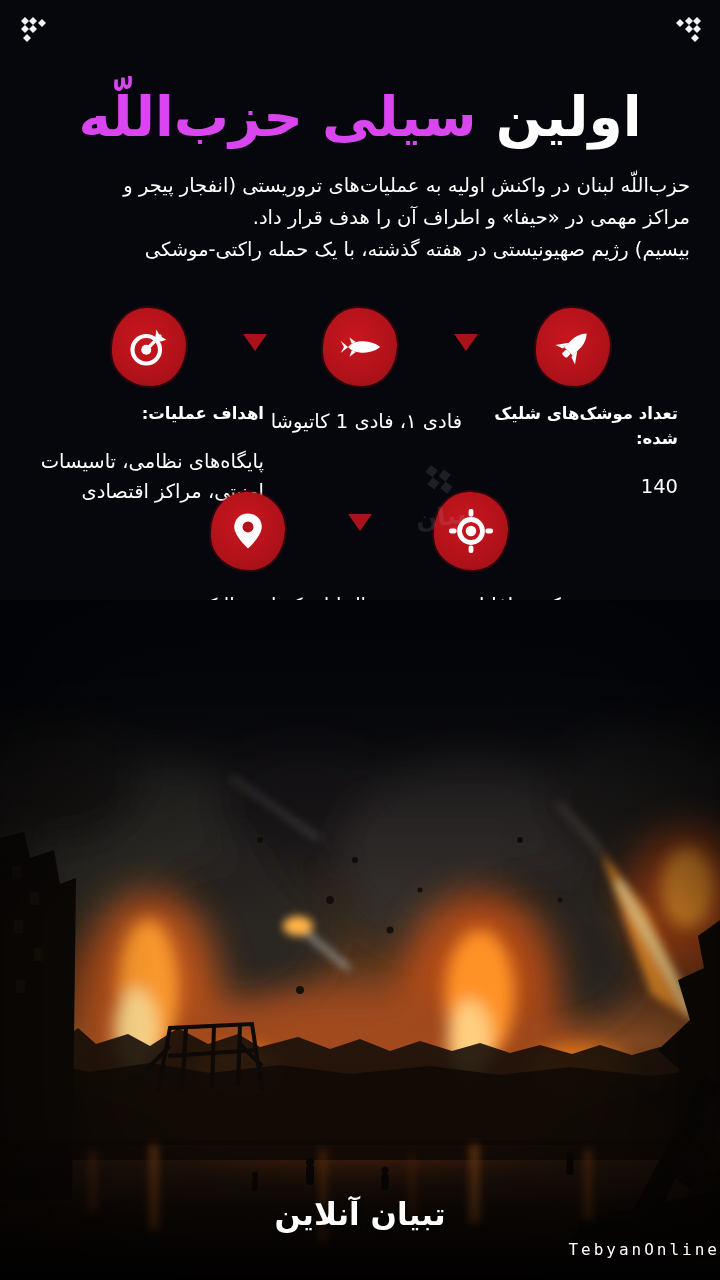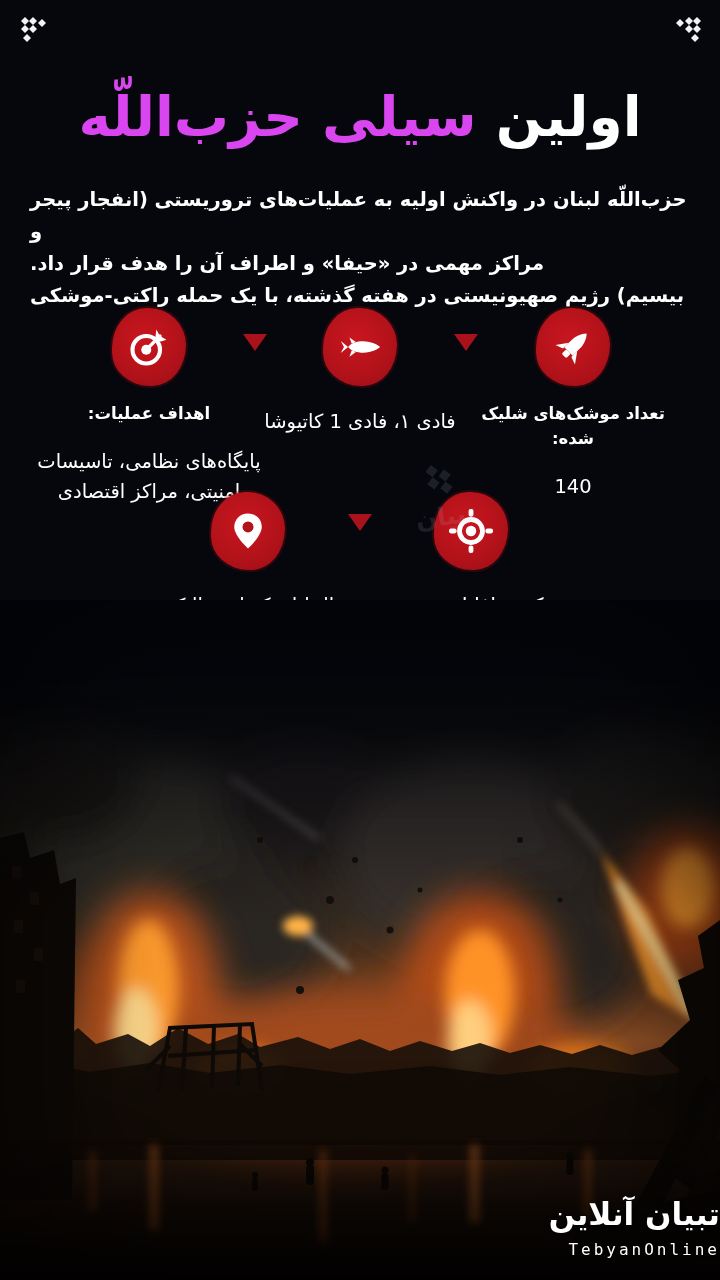--- a/index.html
+++ b/index.html
@@ -21,26 +21,26 @@
   
   .title{
     position:absolute;top:48px;left:0;right:0;
     text-align:center;font-weight:bold;font-size:55px;line-height:1.18;
     letter-spacing:-1px;white-space:nowrap;
   }
   .title .red{color:#d946ef;}
 
   
   .intro{
-    position:absolute;top:184px;left:30px;right:30px;
-    text-align:left;font-weight:bold;font-size:19.5px;line-height:32px;
-  }
-
-  
-  .col{position:absolute;text-align:center;}
+    position:absolute;top:170px;left:30px;right:30px;
+    text-align:right;font-weight:normal;font-size:19.5px;line-height:32px;
+  }
+
+  
+  .col{position:absolute;text-align:right;}
   .blob{
     width:74px;height:78px;margin:0 auto;
     background:radial-gradient(circle at 44% 40%,#c9161f 0%,#b2121a 58%,#970e15 100%);
     border-radius:48% 52% 47% 53% / 53% 49% 55% 45%;
     display:flex;align-items:center;justify-content:center;
     box-shadow:0 0 0 2px rgba(120,10,16,.35);
   }
   .blob svg{display:block;}
   .stat-h{margin-top:15px;font-size:16.5px;font-weight:bold;line-height:25px;}
   .stat-v{margin-top:21px;font-size:19.5px;font-weight:normal;line-height:30px;}
@@ -80,21 +80,21 @@
 
   
   .watermark{
     position:absolute;left:398px;top:462px;width:90px;opacity:.13;color:#b9c0cc;
     text-align:center;transform:rotate(-8deg);pointer-events:none;
   }
   .watermark .wm-text{font-size:25px;font-weight:bold;margin-top:2px;}
 
   
   .footer-fa{
-    position:absolute;top:1196px;left:0;right:0;text-align:right;
+    position:absolute;top:1196px;left:0;right:0;text-align:center;
     font-size:31px;font-weight:bold;text-shadow:0 1px 8px rgba(0,0,0,.9);
   }
   .footer-en{
     position:absolute;top:1240px;left:0;right:0;text-align:right;direction:ltr;
     font-family:"DejaVu Sans Mono",monospace;font-size:16px;letter-spacing:3px;
     text-shadow:0 1px 6px rgba(0,0,0,.9);
   }
 </style>
 </head>
 <body>

